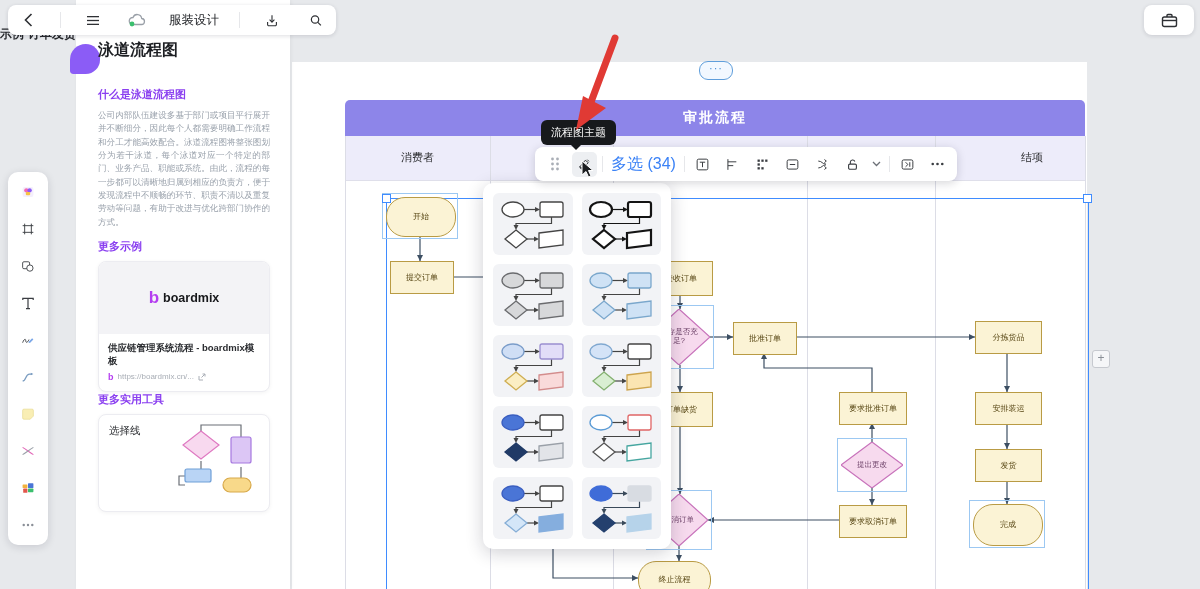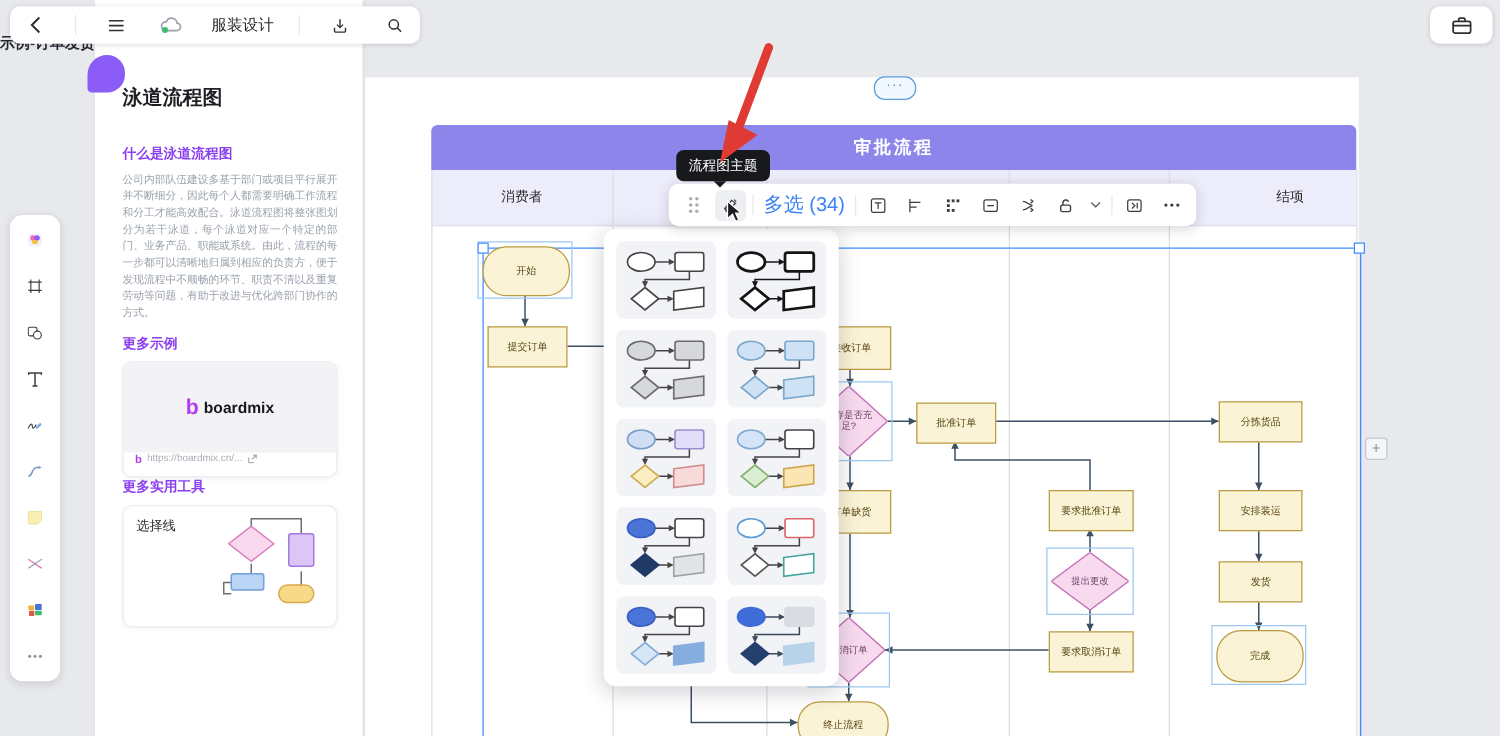--- a/index.html
+++ b/index.html
@@ -18,21 +18,21 @@
   .swatch{left:221px;top:10px;width:70px;height:18px;background:#7b2ff2;z-index:39}
   .toolbox{left:1144px;top:5px;width:50px;height:30px;background:#fff;border-radius:8px;
            box-shadow:0 1px 4px rgba(20,20,40,.14);display:flex;align-items:center;
            justify-content:center;z-index:40}
   .page-title{left:0;top:26px;width:100%;text-align:left;font-size:12px;
               font-weight:bold;color:#26282c;z-index:5}
   
   .doc-panel{left:76px;top:0;width:214px;height:589px;background:#fff;z-index:30;
              box-shadow:1px 0 4px rgba(0,0,0,.05);padding:0;box-sizing:border-box}
   .dp-inner{position:absolute;left:22px;right:20px;top:0}
-  .dp-title{position:relative;margin-top:68px;font-size:16px;font-weight:bold;color:#1d1f23;z-index:1}
+  .dp-title{position:relative;margin-top:40px;font-size:16px;font-weight:bold;color:#1d1f23;z-index:1}
   .dp-blob{position:absolute;left:-6px;top:44px;width:30px;height:30px;background:#8b5cf6;
            border-radius:55% 50% 50% 12%;z-index:0}
   .dp-h{color:#8a3ff0;font-size:11px;font-weight:bold;margin:0 0 7px 0}
   .dp-p{font-size:8.6px;line-height:1.55;color:#9aa2ac;margin:0 0 10px 0;text-align:justify}
   .dp-card{border:1px solid #ececf1;border-radius:8px;box-shadow:0 1px 4px rgba(0,0,0,.05);
            background:#fff;overflow:hidden}
   .dp-thumb{height:72px;background:#f3f3f6;display:flex;align-items:center;justify-content:center;gap:4px}
   .bm-b{color:#b43df0;font-weight:bold;font-size:17px}
   .bm-word{font-weight:bold;font-size:12.5px;color:#17181b}
   .dp-caption{font-size:9.5px;font-weight:bold;color:#2a2c30;padding:8px 9px 4px 9px}
@@ -482,20 +482,21 @@
     <div class="dp-title">泳道流程图</div>
     <div style="height:26px"></div>
     <div class="dp-h">什么是泳道流程图</div>
     <p class="dp-p">公司内部队伍建设多基于部门或项目平行展开并不断细分，因此每个人都需要明确工作流程和分工才能高效配合。泳道流程图将整张图划分为若干泳道，每个泳道对应一个特定的部门、业务产品、职能或系统。由此，流程的每一步都可以清晰地归属到相应的负责方，便于发现流程中不顺畅的环节、职责不清以及重复劳动等问题，有助于改进与优化跨部门协作的方式。</p>
     <div class="dp-h" style="margin-top:4px">更多示例</div>
     <div class="dp-card">
       <div class="dp-thumb">
         <span class="bm-b">b</span>
         <span class="bm-word">boardmix</span>
       </div>
+      <div class="dp-caption">供应链管理系统流程 - boardmix模板</div>
       <div class="dp-link">
         <span class="bm-b" style="font-size:9px">b</span>
         <span class="dp-url">https://boardmix.cn/...</span>
         <svg width="8" height="8" viewBox="0 0 8 8">
             <g stroke="#a9aeb6" fill="none">
               <path d="M1 3 v4 h4"></path>
               <path d="M3.5 4.5 L7 1 M4.5 1 H7 V3.5"></path>
             </g>
           </svg>
       </div>

